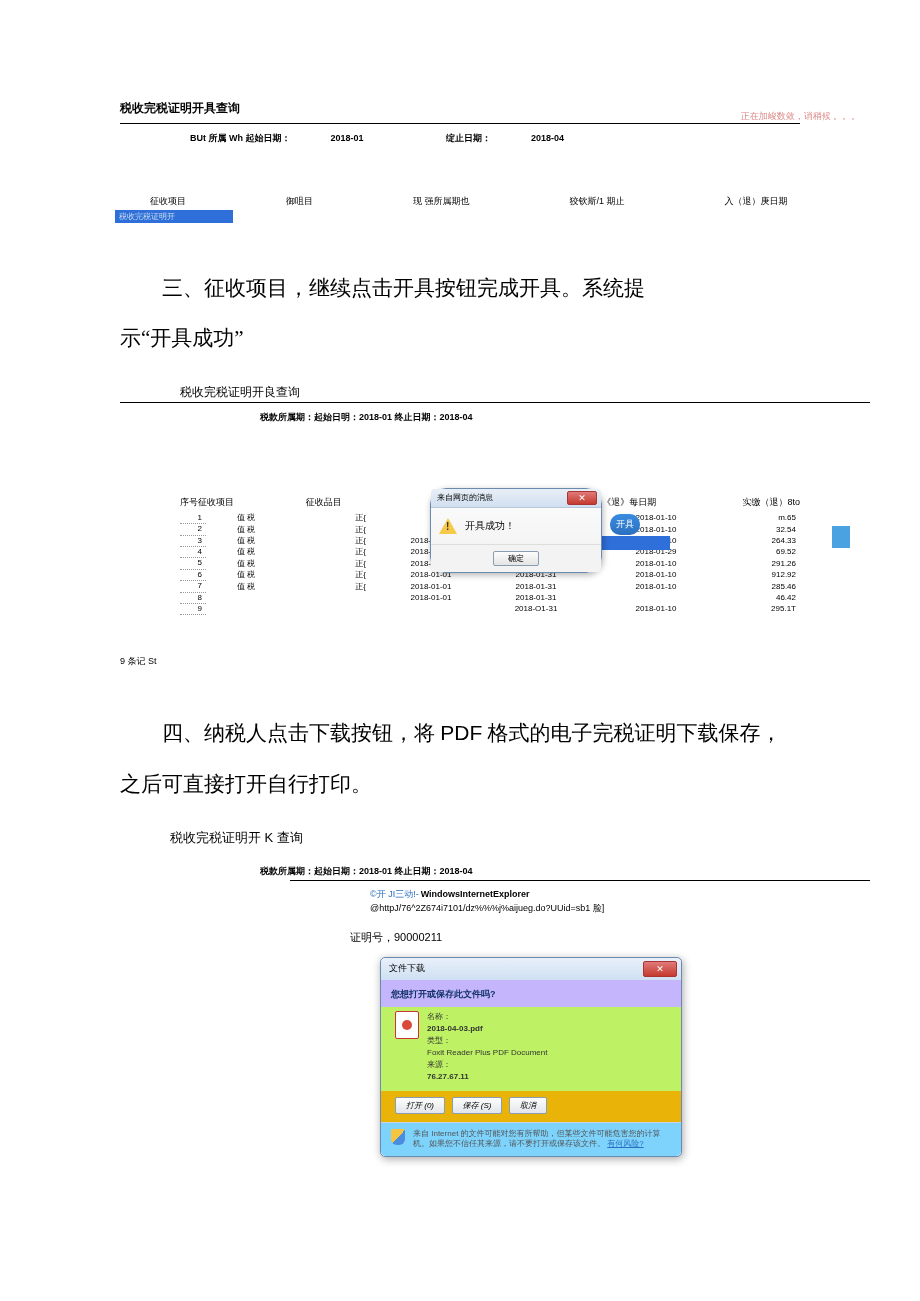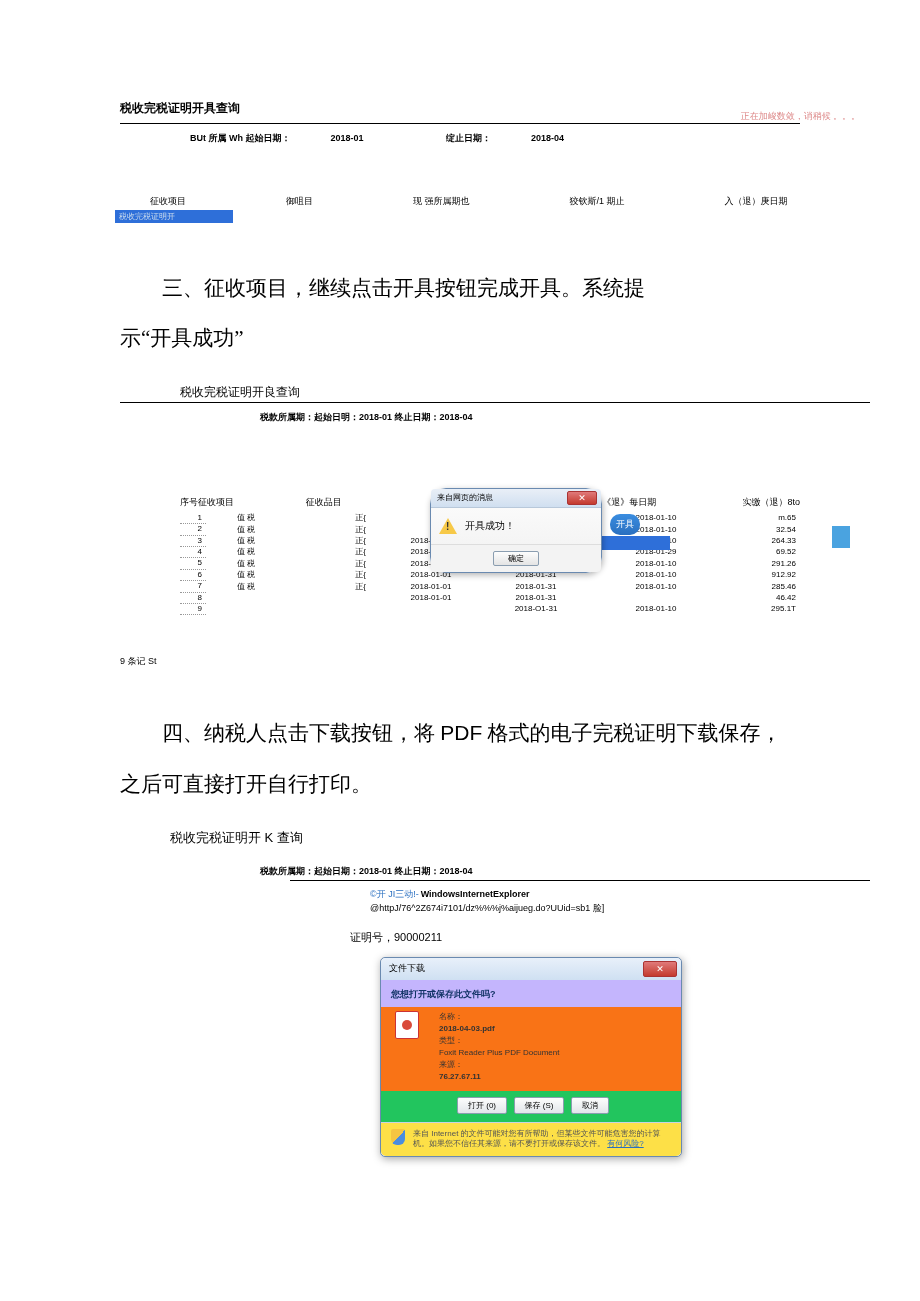--- a/index.html
+++ b/index.html
@@ -293,23 +293,23 @@
   }
   .dl-dialog .q {
     padding: 8px 10px 6px 10px;
     font-weight: bold;
     font-size: 9px;
     color: #113366;
     background: #c4b5fd;
   }
   .dl-dialog .fileinfo {
     display: flex;
-    gap: 20px;
+    gap: 8px;
     padding: 4px 10px 8px 14px;
-    background: #f97316;
+    background: #bef264;
     font-size: 8px;
     color: #333;
   }
   .dl-dialog .pdf-icon {
     width: 22px;
     height: 26px;
     background: #fff;
     border: 1px solid #c33;
     border-radius: 2px;
     position: relative;
@@ -320,37 +320,38 @@
   .dl-dialog .pdf-icon::after {
     content: "";
     width: 10px;
     height: 10px;
     background: #d94a3a;
     border-radius: 50%;
   }
   .dl-dialog .fileinfo .labels span { display: block; line-height: 1.5; }
   .dl-dialog .btns {
     padding: 6px 10px 8px 10px;
-    text-align: center;
-    background: #22c55e;
+    text-align: left;
+    background: #eab308;
+    font-style: italic;
   }
   .dl-dialog .btns .b {
     display: inline-block;
     padding: 2px 10px;
     margin-left: 4px;
     background: linear-gradient(#fdfdfd, #e2e6ea);
     border: 1px solid #8a9db0;
     border-radius: 2px;
     font-size: 8px;
   }
   .dl-dialog .warn {
     display: flex;
     gap: 8px;
     padding: 6px 10px;
-    background: #fde047;
+    background: #7dd3fc;
     border-top: 1px solid #c8d4e2;
     font-size: 8px;
     color: #555;
     line-height: 1.3;
     border-radius: 0 0 5px 5px;
   }
   .dl-dialog .shield {
     width: 14px;
     height: 16px;
     background: linear-gradient(135deg, #f5c542 50%, #4a8de0 50%);

